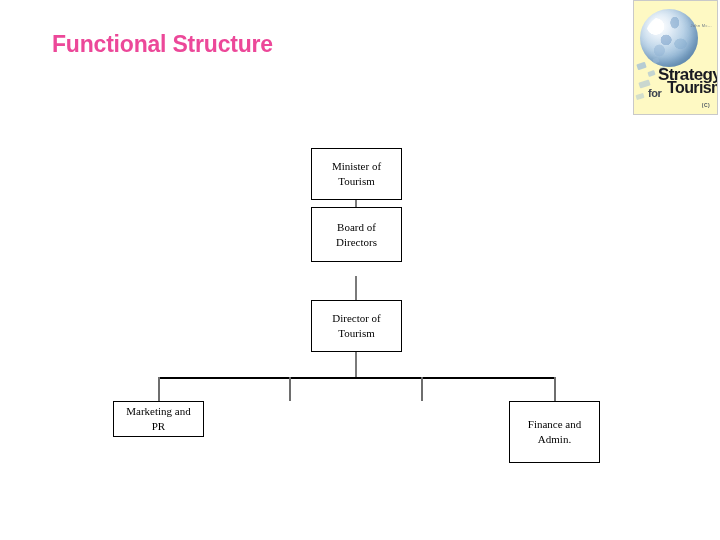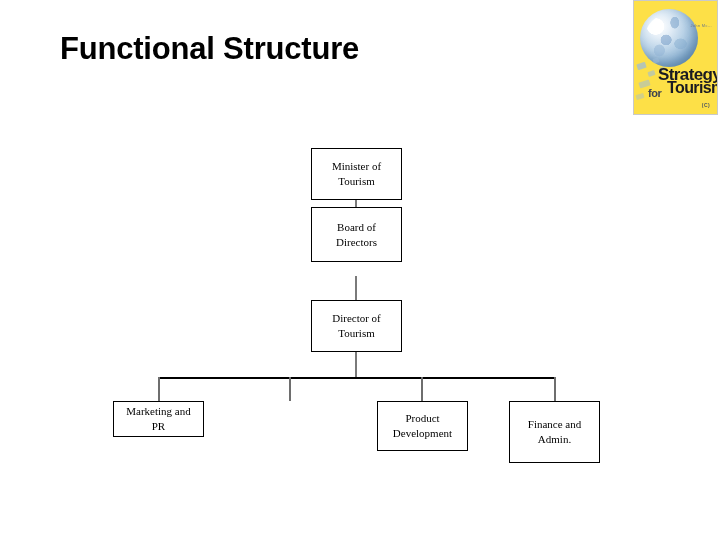--- a/index.html
+++ b/index.html
@@ -13,39 +13,39 @@
     width: 720px;
     height: 540px;
     background: #ffffff;
     overflow: hidden;
     font-family: "Liberation Sans", sans-serif;
   }
 
   
   #slide-title {
     position: absolute;
-    left: 60px;
+    left: 52px;
     top: 32px;
     font-family: "Liberation Sans", sans-serif;
-    font-size: 31px;
+    font-size: 23px;
     font-weight: bold;
     letter-spacing: -0.2px;
-    color: #000000;
+    color: #ec4899;
     white-space: nowrap;
     line-height: 1.1;
   }
 
   
   #logo {
     position: absolute;
     left: 633px;
     top: 0px;
     width: 85px;
     height: 115px;
-    background: #fde047;
+    background: #fef9c3;
     border: 1px solid #c9c9c9;
     box-sizing: border-box;
     overflow: hidden;
   }
   #logo .logo-globe {
     position: absolute;
     left: 6px;
     top: 8px;
     width: 58px;
     height: 58px;
@@ -219,24 +219,20 @@
     <div class="connector drop" style="left:289px; top:377px; height:24px;"></div>
     <div class="connector drop" style="left:421px; top:377px; height:24px;"></div>
     <div class="connector drop" style="left:554px; top:377px; height:24px;"></div>
 
     <div class="node" style="left:113px; top:401px; width:91px; height:36px;">
       <span class="node-label">Marketing and
 PR</span>
     </div>
 
 
-    <div class="node" style="left:377px; top:401px; width:91px; height:50px;">
-      <span class="node-label">Product
-Development</span>
-    </div>
 
     <div class="node" style="left:509px; top:401px; width:91px; height:62px;">
       <span class="node-label">Finance and
 Admin.</span>
     </div>
 
   </div>
 </div>
 
 </body></html>

